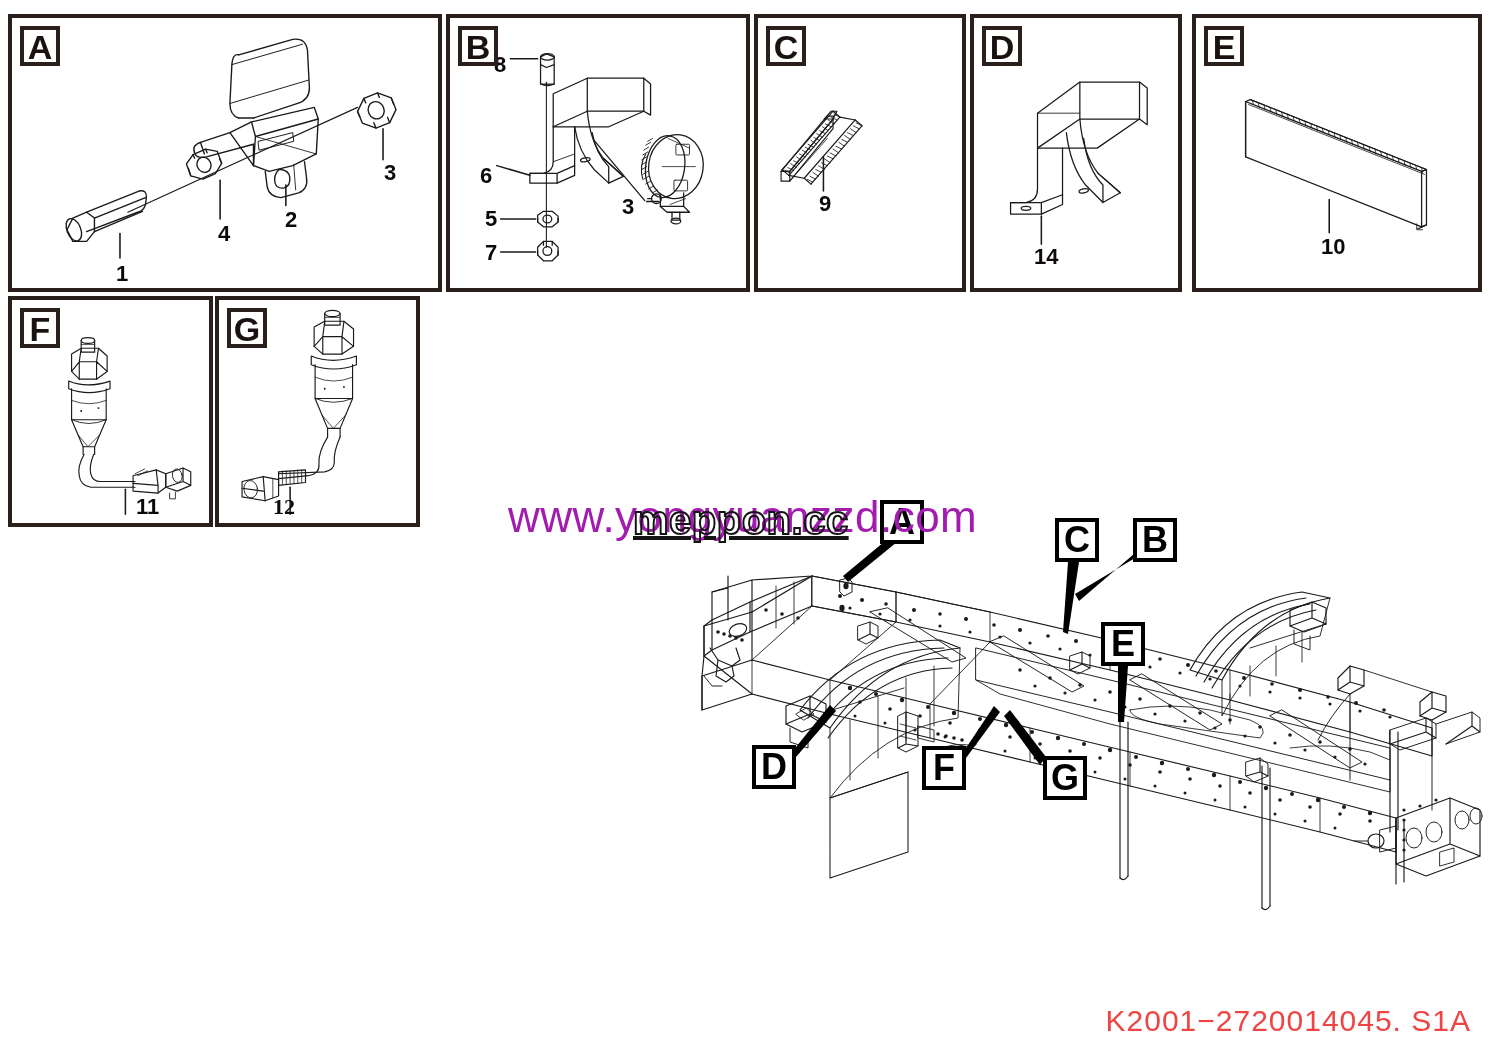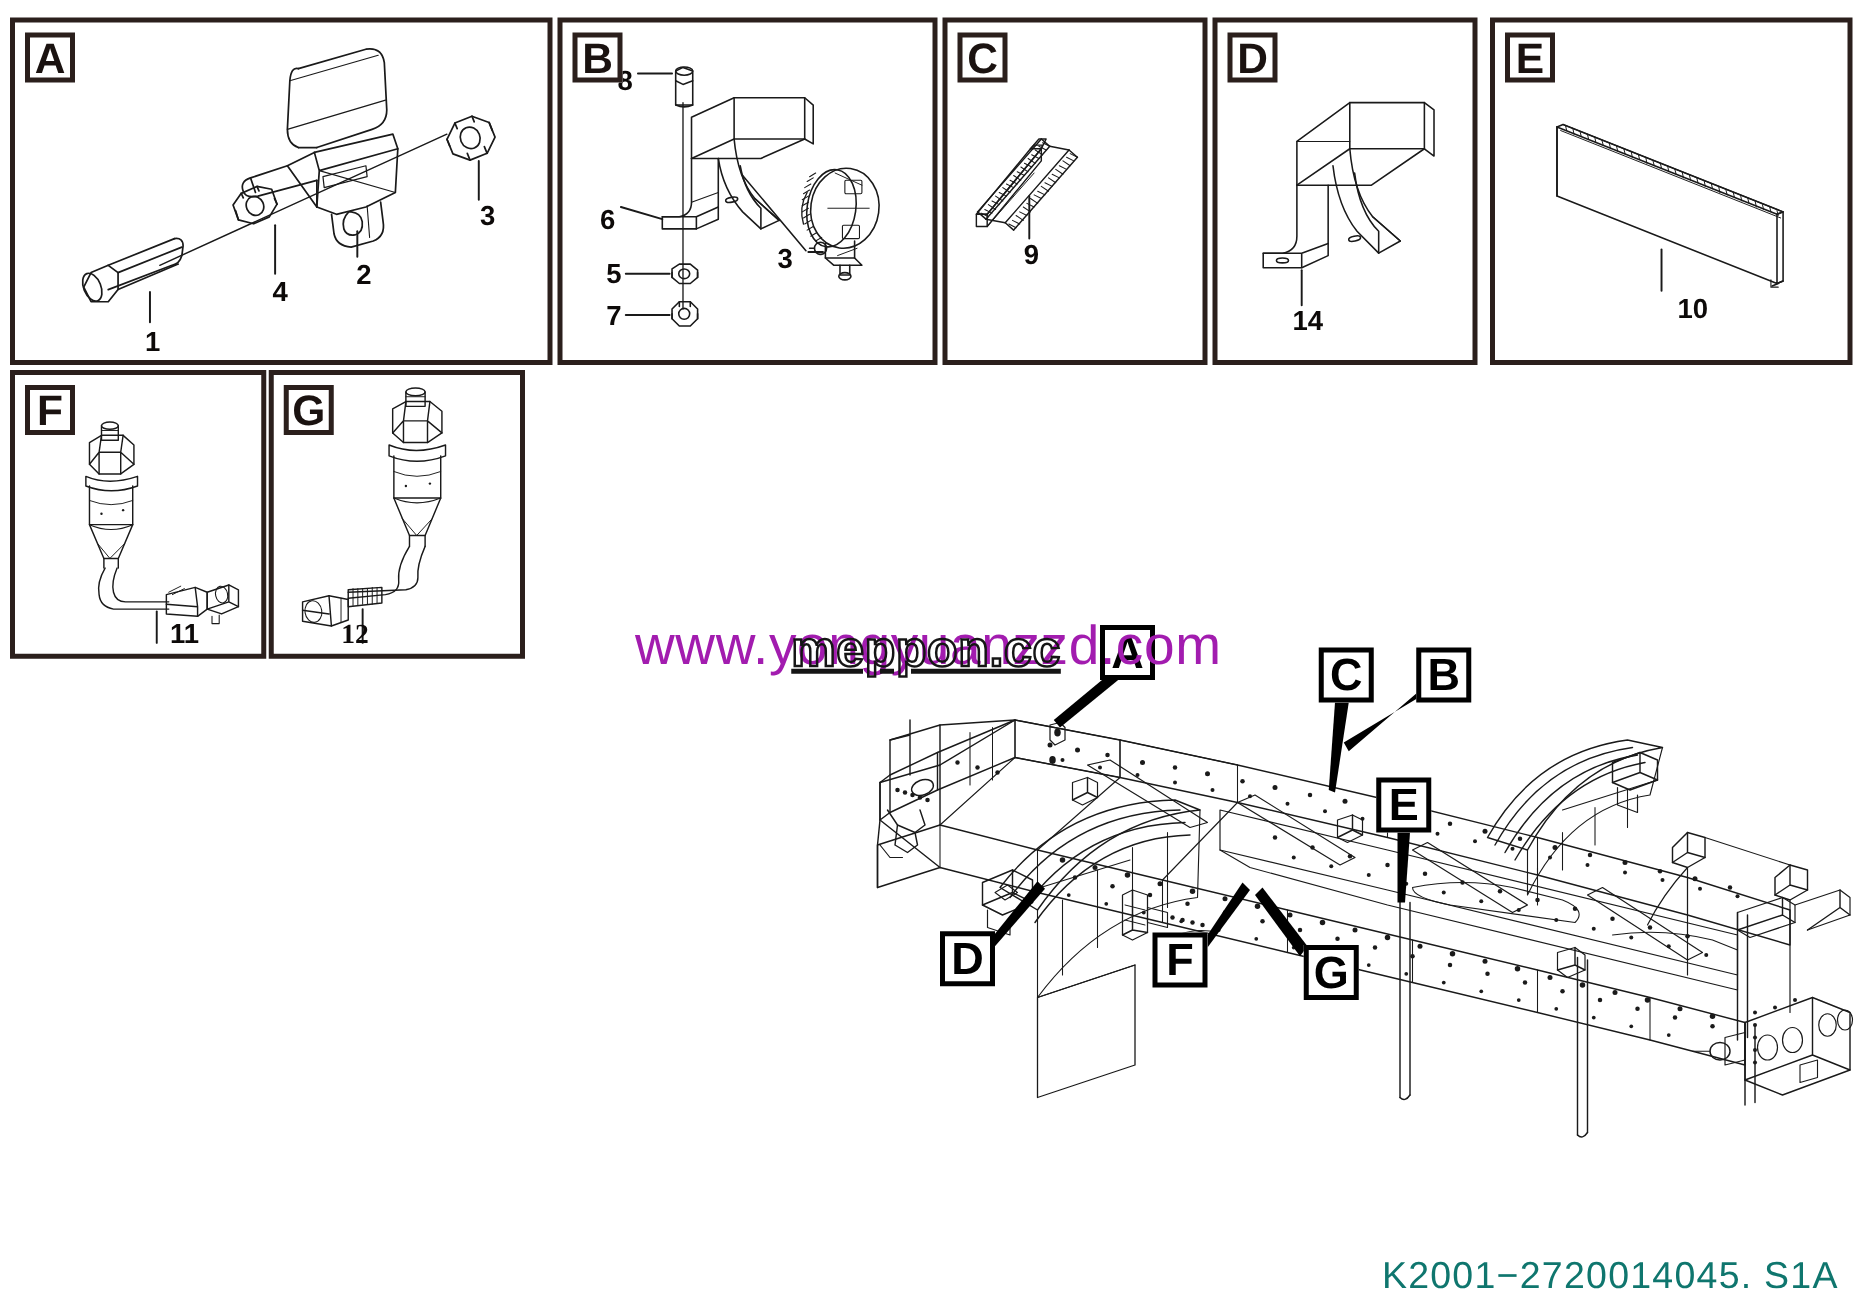--- a/index.html
+++ b/index.html
@@ -129,21 +129,21 @@
     white-space: nowrap;
     text-decoration: underline;
   }
 
   
   #partno {
     position: absolute;
     right: 18px;
     bottom: 14px;
     font-size: 30px;
-    color: #0f766e;
+    color: #ef4444;
     letter-spacing: 1px;
     white-space: nowrap;
     z-index: 5;
   }
 </style>
 </head>
 <body>
 
 <div id="sheet">
 
@@ -364,21 +364,21 @@
             <path d="M58 85 L59 89 M64 87 L65 92 M70 90 L71 94 M76 92 L77 96 M82 94 L83 99 M88 97 L89 101 M94 99 L95 104 M100 102 L101 106 M106 104 L107 108 M112 106 L113 111 M118 109 L119 113 M124 111 L125 116 M130 114 L131 118 M136 116 L137 120 M142 118 L143 123 M148 121 L149 125 M154 123 L155 128 M160 126 L161 130 M166 128 L167 132 M172 130 L173 135 M178 133 L179 137 M184 135 L185 140 M190 138 L191 142 M196 140 L197 144 M202 142 L203 147 M208 145 L209 149 M214 147 L215 152 M220 150 L221 154 M226 152 L227 156 M232 155 L233 159"></path>
           </g>
 
           <path d="M232 215 L237 213 M228 217 L233 215"></path>
           <path d="M227 212 L227 218 L233 218" stroke-width="0.9"></path>
 
           <line x1="137" y1="187" x2="137" y2="221" stroke-width="1.6"></line>
         </g>
       </svg>
     </div>
-    <div class="num" style="left:125px; top:218px;margin-left:21px;">10</div>
+    <div class="num" style="left:125px; top:218px;">10</div>
   </div>
 
   <div class="panel" style="left:8px; top:296px; width:205px; height:231px;">
     <div class="panel-tag">F</div>
     <div class="panel-art">
       <svg viewBox="0 0 205 231" preserveAspectRatio="none">
         <g fill="none" stroke="#1a1a1a" stroke-width="1.2" stroke-linejoin="round" stroke-linecap="round">
 
           <path d="M72 42 L72 54 L86 54 L86 42"></path>
           <ellipse cx="79" cy="42" rx="7" ry="3"></ellipse>

